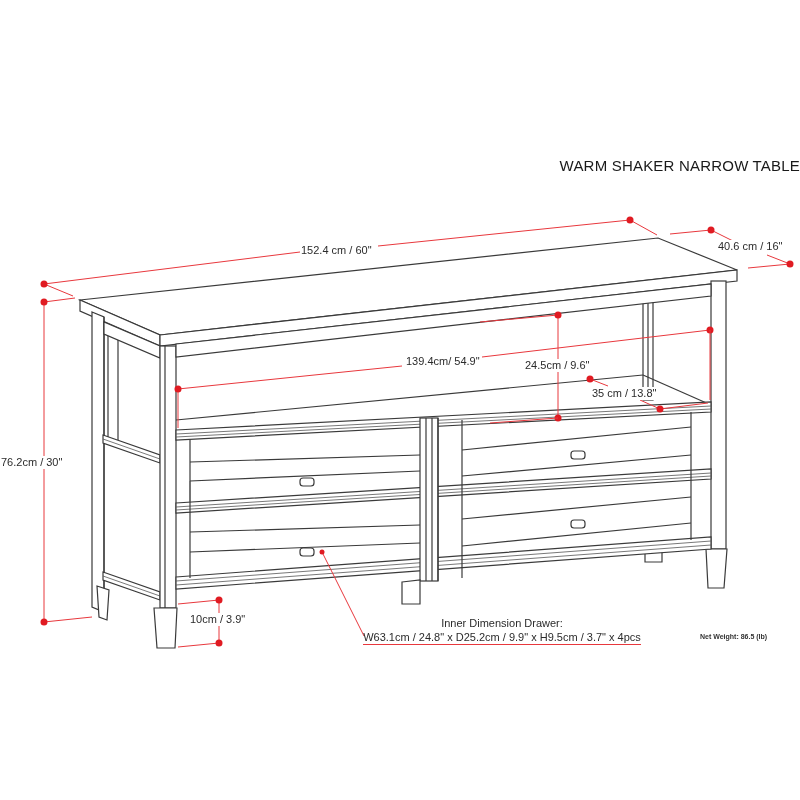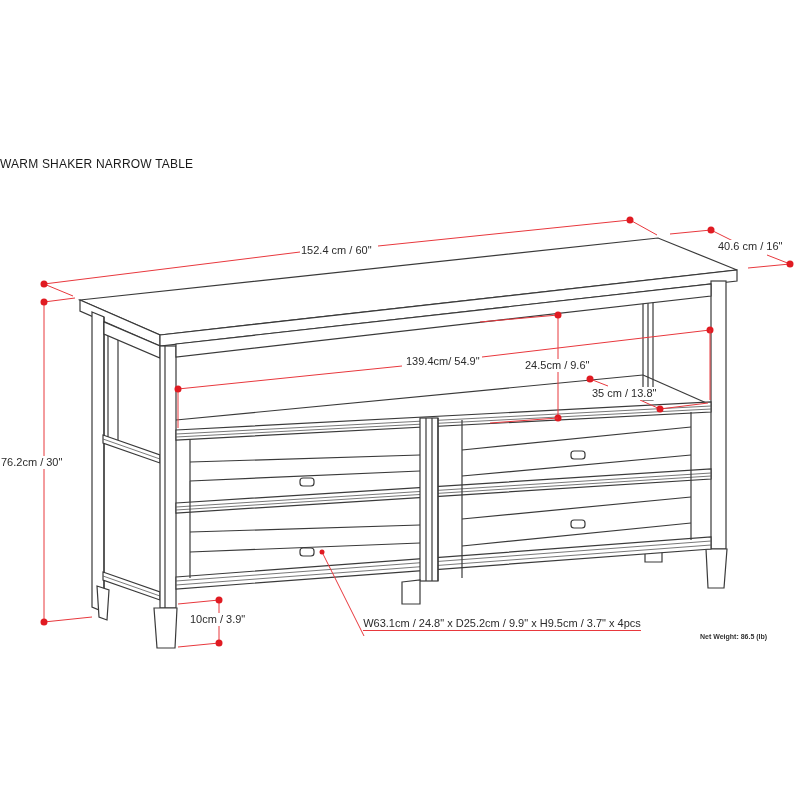--- a/index.html
+++ b/index.html
@@ -4,21 +4,21 @@
 <style>
   html, body { margin:0; padding:0; background:#ffffff; }
   body { width:800px; height:800px; position:relative; overflow:hidden; font-family:"Liberation Sans", sans-serif; }
   svg { position:absolute; left:0; top:0; }
   .ln { stroke:#3a3a3a; stroke-width:1.2; fill:none; }
   .lnt { stroke:#555; stroke-width:0.8; fill:none; }
   .fill { fill:#ffffff; stroke:#3a3a3a; stroke-width:1.2; }
   .dim { stroke:#e8383d; stroke-width:1; fill:none; }
   .dot { fill:#e01b22; }
   .lbl { position:absolute; color:#2b2b2b; font-size:11px; white-space:nowrap; background:#fff; padding:0 1px; line-height:13px; }
-  .title { position:absolute; left:0; width:800px; top:157px; text-align:left; font-size:12px; color:#1a1a1a; letter-spacing:0.2px; }
+  .title { position:absolute; left:0; width:800px; top:157px; text-align:right; font-size:15px; color:#1a1a1a; letter-spacing:0.2px; }
   .inner { position:absolute; left:334px; top:616px; width:336px; text-align:center; font-size:11px; color:#2b2b2b; line-height:14px; }
   .inner .l2 { border-bottom:1px solid #e8383d; padding-bottom:1px; }
   .weight { position:absolute; left:700px; top:633px; font-size:7px; color:#333; font-weight:bold; white-space:nowrap; }
 </style>
 </head>
 <body>
 
 <div>
 <svg width="800" height="800" viewBox="0 0 800 800">
 
@@ -173,17 +173,18 @@
 
 <div class="lbl" style="left:300px; top:244px;">152.4 cm / 60"</div>
 <div class="lbl" style="left:717px; top:240px;">40.6 cm / 16"</div>
 <div class="lbl" style="left:0px; top:456px;">76.2cm / 30"</div>
 <div class="lbl" style="left:405px; top:355px;">139.4cm/ 54.9"</div>
 <div class="lbl" style="left:524px; top:359px;">24.5cm / 9.6"</div>
 <div class="lbl" style="left:591px; top:387px;">35 cm / 13.8"</div>
 <div class="lbl" style="left:189px; top:613px;">10cm / 3.9"</div>
 
 <div class="inner">
+  <div>Inner Dimension Drawer:</div>
   <span class="l2">W63.1cm / 24.8" x D25.2cm / 9.9" x H9.5cm / 3.7" x 4pcs</span>
 </div>
 
 <div class="weight">Net Weight:  86.5 (lb)</div>
 </div>
 
 </body></html>

